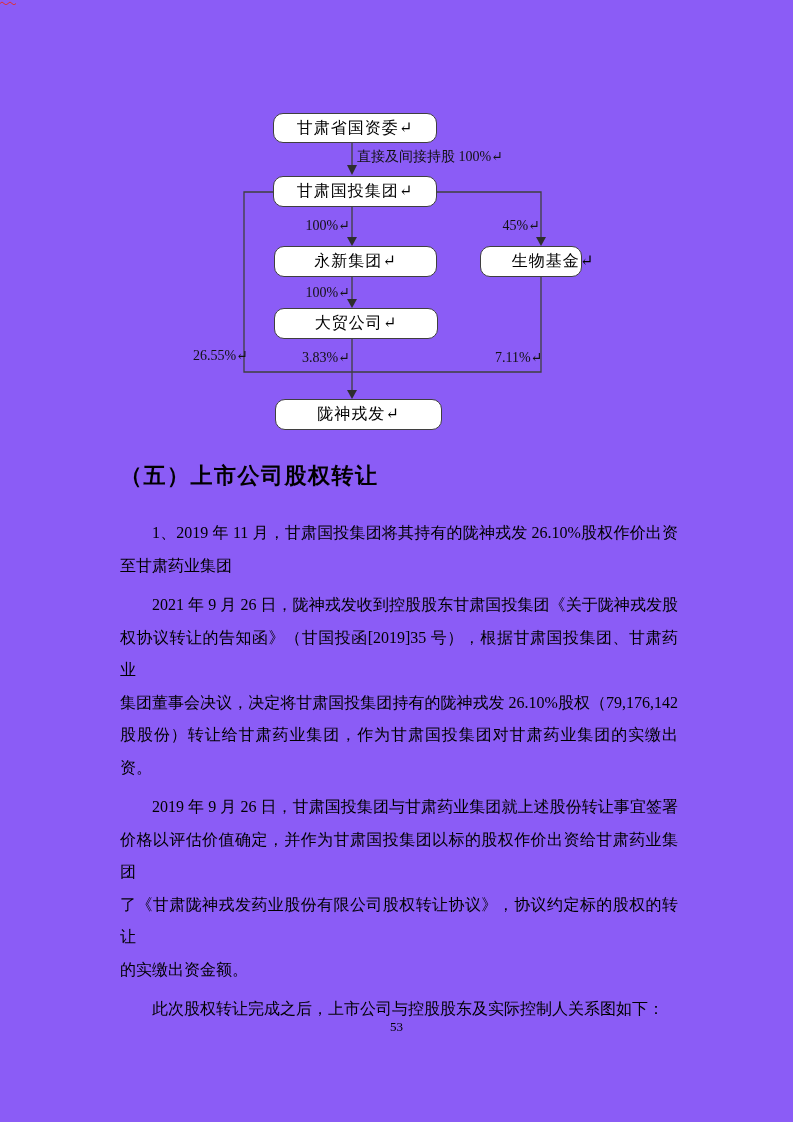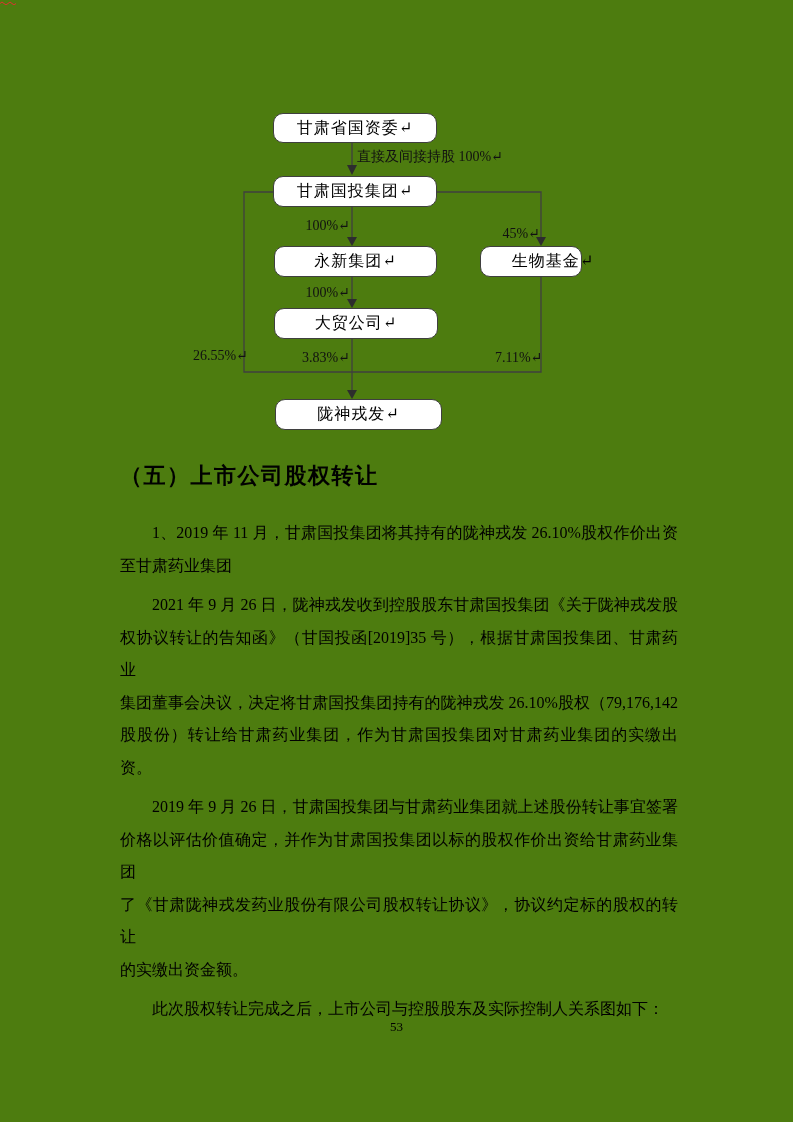--- a/index.html
+++ b/index.html
@@ -1,19 +1,19 @@
 <!DOCTYPE html>
 <html><head>
 <meta charset="utf-8">
 <style>
   html,body{margin:0;padding:0;background:#e9e9e9;}
   .page{
     position:relative;
     width:793px;height:1122px;
-    background:#4d7c0f;
+    background:#8b5cf6;
     margin:0 auto;
     font-family:"Liberation Serif","DejaVu Serif",serif;
     color:#000;
     overflow:hidden;
   }
   
   .diagram{position:absolute;left:0;top:0;width:793px;height:450px;}
   .diagram svg{position:absolute;left:0;top:0;}
   .node{
     position:absolute;
@@ -95,21 +95,21 @@
     <div class="node" style="left:275px;top:399px;width:167px;height:31px;">陇神戎发↵</div>
 
     <svg class="squiggle" width="17" height="5" viewBox="0 0 17 5">
       <path d="M0 3.5 Q2 0.5 4 3.5 T8 3.5 T12 3.5 T16 3.5" stroke="#e03030" stroke-width="1" fill="none"></path>
     </svg>
 
     <div class="edge-label" style="left:357px;top:151px;">直接及间接持股 100%↵</div>
 
     <div class="edge-label ra" style="left:295px;top:220px;width:55px;">100%↵</div>
 
-    <div class="edge-label ra" style="left:496px;top:220px;width:44px;margin-top:8px;">45%↵</div>
+    <div class="edge-label ra" style="left:496px;top:220px;width:44px;">45%↵</div>
 
     <div class="edge-label ra" style="left:295px;top:287px;width:55px;">100%↵</div>
 
     <div class="edge-label ra" style="left:295px;top:352px;width:55px;">3.83%↵</div>
 
     <div class="edge-label ra" style="left:193px;top:350px;width:50px;">26.55%↵</div>
 
     <div class="edge-label ra" style="left:495px;top:352px;width:44px;">7.11%↵</div>
   </div>
 

